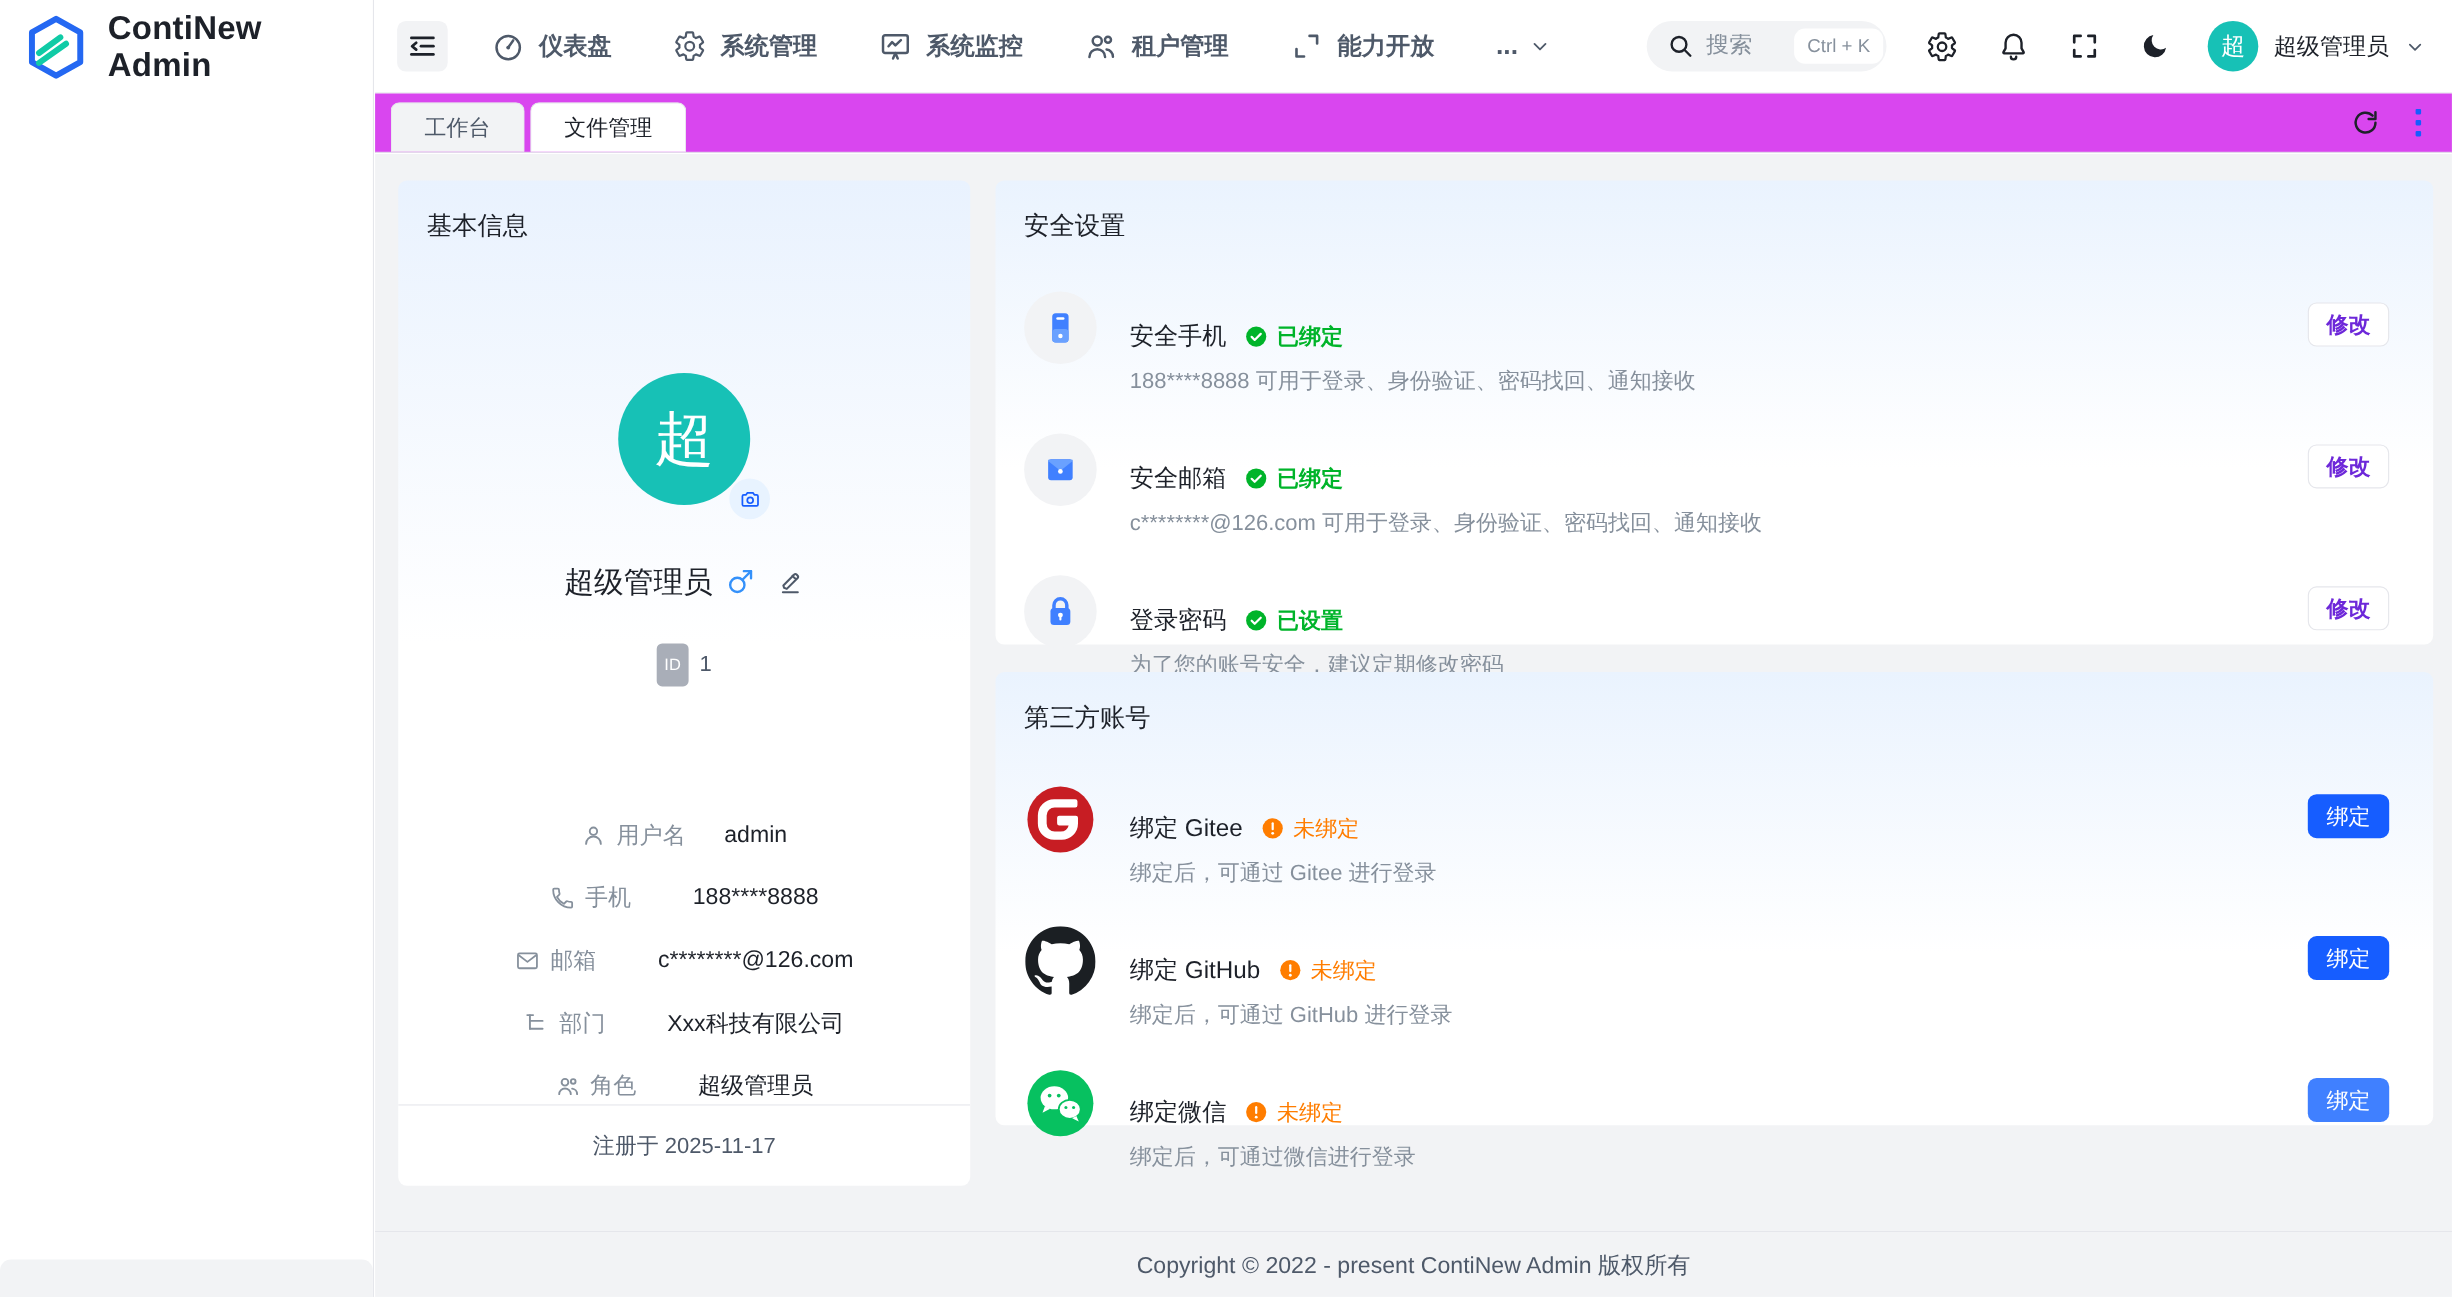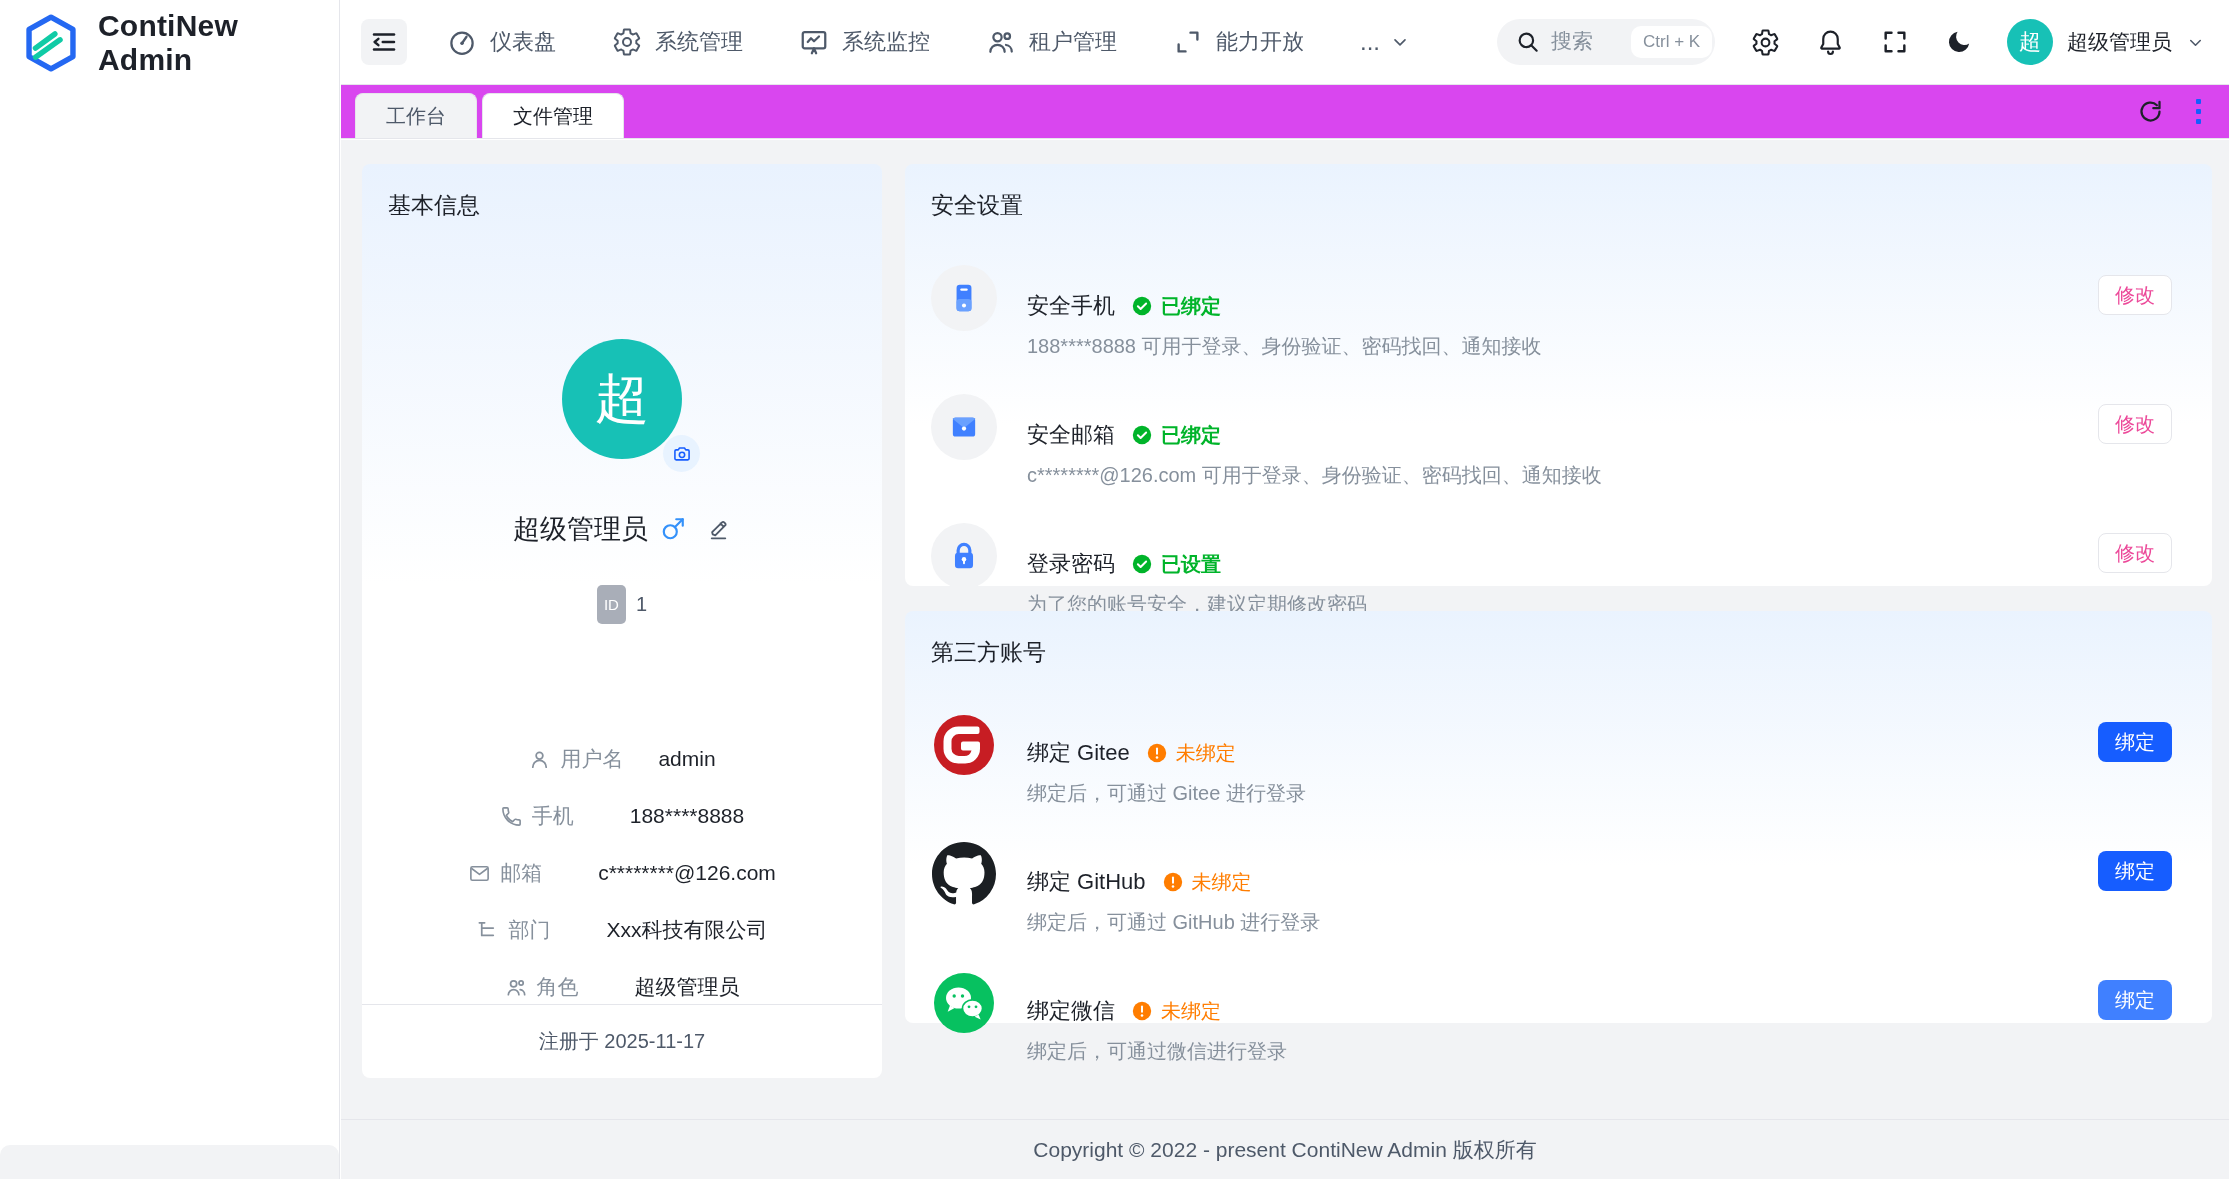--- a/index.html
+++ b/index.html
@@ -8,21 +8,21 @@
 
   
   .sidebar { position:absolute; left:0; top:0; width:340px; height:1179px; background:#fff; border-right:1px solid #e5e6eb; z-index:5; }
   .logo-row { height:85px; display:flex; align-items:center; padding-left:20px; gap:16px; }
   .logo-title { font-size:30px; font-weight:600; color:#1d2129; letter-spacing:.2px; }
   .sidebar-bottom { position:absolute; bottom:0; left:0; right:0; height:34px; background:#f2f3f5; border-radius:10px 10px 0 0; }
 
   
   .header { position:absolute; left:341px; top:0; right:0; height:85px; background:#fff; border-bottom:1px solid #e5e6eb; display:flex; align-items:center; padding:0 24px 0 20px; }
   .collapse-btn { width:46px; height:46px; background:#f2f3f5; border-radius:8px; display:flex; align-items:center; justify-content:center; color:#1d2129; cursor:pointer; }
-  .nav { display:flex; align-items:center; margin-left:40px; gap:56px; }
+  .nav { display:flex; align-items:center; margin-left:40px; gap:56px;font-weight:bold; }
   .nav-item { display:flex; align-items:center; gap:13px; color:#4e5969; font-size:22px; cursor:pointer; white-space:nowrap; }
   .nav-item .ic { display:flex; color:#4e5969; }
   .nav-more { display:flex; align-items:center; gap:10px; color:#4e5969; font-size:24px; cursor:pointer; }
   .header-spacer { flex:1; }
   .search-pill { display:flex; align-items:center; background:#f2f3f5; border-radius:24px; height:46px; padding:0 10px 0 18px; gap:10px; width:218px; cursor:text; }
   .search-pill input { border:none; outline:none; background:transparent; width:70px; font-size:21px; color:#4e5969; font-family:Liberation Mono, monospace; }
   .search-pill input::placeholder { color:#86909c; }
   .kbd-chip { background:#fff; border-radius:10px; height:32px; display:flex; align-items:center; padding:0 12px; font-size:17px; color:#86909c; white-space:nowrap; }
   .hd-icons { display:flex; align-items:center; gap:36px; margin-left:36px; color:#1d2129; }
   .hd-icon { display:flex; cursor:pointer; }
@@ -70,21 +70,21 @@
   .icon-circle { width:66px; height:66px; border-radius:50%; background:#f2f3f5; display:flex; align-items:center; justify-content:center; flex:none; }
   .icon-circle.plain { background:transparent; }
   .s-texts { margin-left:30px; flex:1; padding-top:2px; }
   .s-title-line { display:flex; align-items:center; gap:16px;margin-top:24px; }
   .s-title { font-size:22px; font-weight:500; color:#1d2129; }
   .status { display:flex; align-items:center; gap:8px; font-size:20px; }
   .status.ok { color:#00b42a;font-weight:bold; }
   .status.warn { color:#ff7d00; }
   .s-desc { margin-top:12px; font-size:20px; color:#86909c; }
   .btn { height:40px; min-width:74px; padding:0 14px; border-radius:8px; font-size:20px; display:flex; align-items:center; justify-content:center; cursor:pointer; margin-top:10px; font-family:inherit; }
-  .btn-secondary { background:#fff; border:1px solid #e5e6eb; color:#ec4899; }
+  .btn-secondary { background:#fff; border:1px solid #e5e6eb; color:#6d28d9;font-weight:bold; }
   .btn-primary { background:#165dff; border:none; color:#fff; }
   .btn-primary.lighter { background:#4080ff; }
 
   
   .page-footer { position:absolute; left:341px; top:1119px; right:0; bottom:0; background:#f2f3f5; border-top:1px solid #e5e6eb; display:flex; align-items:center; justify-content:center; font-size:21px; color:#4e5969; }
 
   svg { display:block; }
 </style>
 </head>
 <body>

